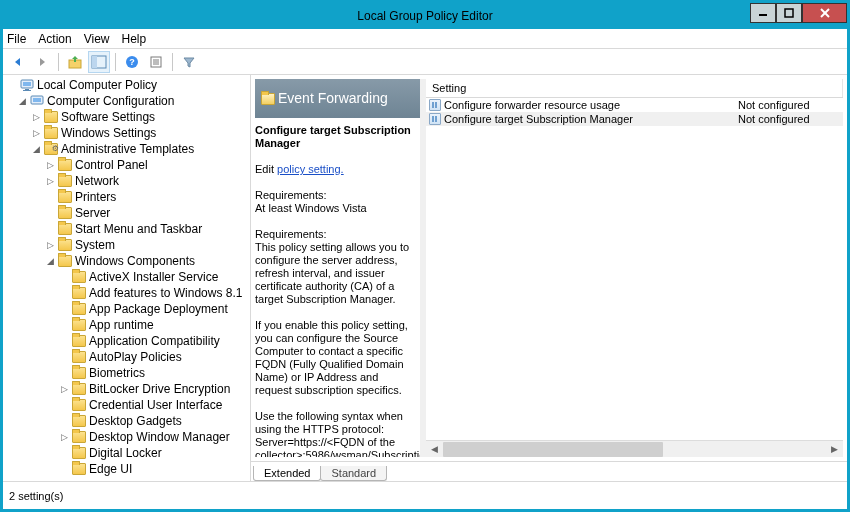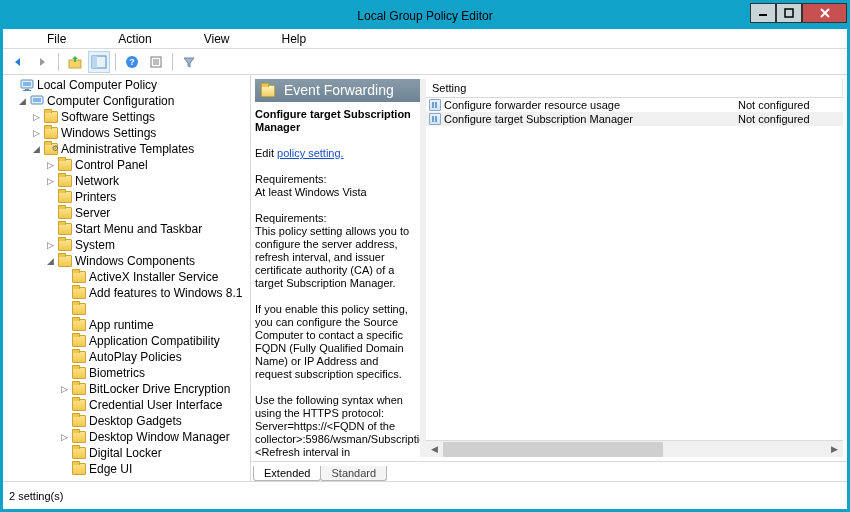--- a/index.html
+++ b/index.html
@@ -7,38 +7,38 @@
   body { width:850px; height:512px; background:#10a2c9; border:3px solid #10a2c9; display:flex; flex-direction:column; overflow:hidden;}
   .titlebar { height:26px; background:#10a2c9; display:flex; align-items:center; position:relative; }
   .titlebar .title { position:absolute; left:50%; transform:translateX(-50%); color:#000; font-size:12px;}
   .winbtns { position:absolute; right:0; top:0; display:flex; height:20px;}
   .winbtn { width:26px; height:20px; border:1px solid #333; display:flex; align-items:center; justify-content:center; font-size:11px; font-family:Arial; cursor:pointer;}
   .winbtn.min{background:#c9d4d6;}
   .winbtn.max{background:#c9d4d6;}
   .winbtn.close{background:#c75050; color:#fff; width:45px;}
   .inner { flex:1; background:#fff; display:flex; flex-direction:column; overflow:hidden;}
   .menubar { height:20px; background:#fff; border-bottom:1px solid #d9d9d9; display:flex; align-items:center; padding:0 4px; font-size:12px; gap:12px;}
-  .menubar span{cursor:pointer;margin-left:40px;}
+  .menubar span{cursor:pointer;}
   .toolbar { height:26px; background:#fff; border-bottom:1px solid #d9d9d9; display:flex; align-items:center; padding:0 4px; gap:2px;}
   .tbtn { width:22px; height:22px; display:flex; align-items:center; justify-content:center; border:1px solid transparent; cursor:pointer;}
   .tsep{width:1px; height:18px; background:#c8c8c8; margin:0 3px;}
   .content { flex:1; display:flex; overflow:hidden;}
   .treepane { width:248px; border-right:1px solid #d9d9d9; overflow:auto; font-size:12px; position:relative;}
   .treepane-inner{padding:2px 0 2px 4px; line-height:16px;}
   .node { display:flex; align-items:center; white-space:nowrap; height:16px; padding-left:0;}
   .twist { width:11px; display:inline-flex; justify-content:center; color:#666; font-size:9px; margin-right:2px;}
   .folder { width:14px; height:12px; background:linear-gradient(#fce28f,#f4c74c); border:1px solid #caa636; border-radius:1px; margin-right:3px; position:relative;}
   .folder::before{content:""; position:absolute; top:-3px; left:-1px; width:6px; height:3px; background:#f4c74c; border:1px solid #caa636; border-bottom:none; border-radius:1px 1px 0 0;}
   .folder.gear::after{content:"⚙"; position:absolute; font-size:8px; right:-2px; bottom:-3px; color:#666;}
   .compicon{width:14px;height:14px;margin-right:3px; display:flex; align-items:center;}
   .compicon svg{width:14px;height:14px;}
   .rightpane{ flex:1; display:flex; flex-direction:column; overflow:hidden; border-left:none;}
   .rightpane-body{ flex:1; display:flex; overflow:hidden; padding:4px; gap:0;}
   .detailcol { width:165px; display:flex; flex-direction:column; overflow:hidden; font-size:11px; line-height:13px;}
-  .hdr { background:linear-gradient(#879aa8,#6e8494); color:#fff; font-size:14px; padding:5px 6px; display:flex; align-items:center; gap:6px; margin-bottom:4px;}
+  .hdr { background:linear-gradient(#879aa8,#6e8494); color:#fff; font-size:14px; padding:13px 6px; display:flex; align-items:center; margin-bottom:4px;}
   .hdr .folder{background:linear-gradient(#fff2c2,#f3cf62);}
   .dname{font-weight:bold; color:#000; margin-top:2px;}
   .link{color:#1a4fc7; text-decoration:underline; cursor:pointer;}
   .detailcol .body{overflow:auto; padding-right:4px;}
   .settingslist{ flex:1; display:flex; flex-direction:column; overflow:hidden;}
   .colhdr{display:flex; font-size:11px; border-bottom:1px solid #d9d9d9;}
   .colhdr .col{border-right:1px solid #e5e5e5; padding:3px 6px; background:#fff;}
   .colhdr .c1{flex:1;}
   .colhdr .c2{width:105px; text-align:center;}
   .rows{flex:1; overflow:auto; font-size:11px;}
@@ -224,20 +224,21 @@
             <span>ActiveX Installer Service</span>
           </div>
         <div class="node" style="padding-left:52px">
             <span class="twist"></span>
             <span class="folder"></span>
             <span>Add features to Windows 8.1</span>
           </div>
         <div class="node" style="padding-left:52px">
             <span class="twist"></span>
             <span class="folder"></span>
+            <span>App Package Deployment</span>
           </div>
         <div class="node" style="padding-left:52px">
             <span class="twist"></span>
             <span class="folder"></span>
             <span>App runtime</span>
           </div>
         <div class="node" style="padding-left:52px">
             <span class="twist"></span>
             <span class="folder"></span>
             <span>Application Compatibility</span>

